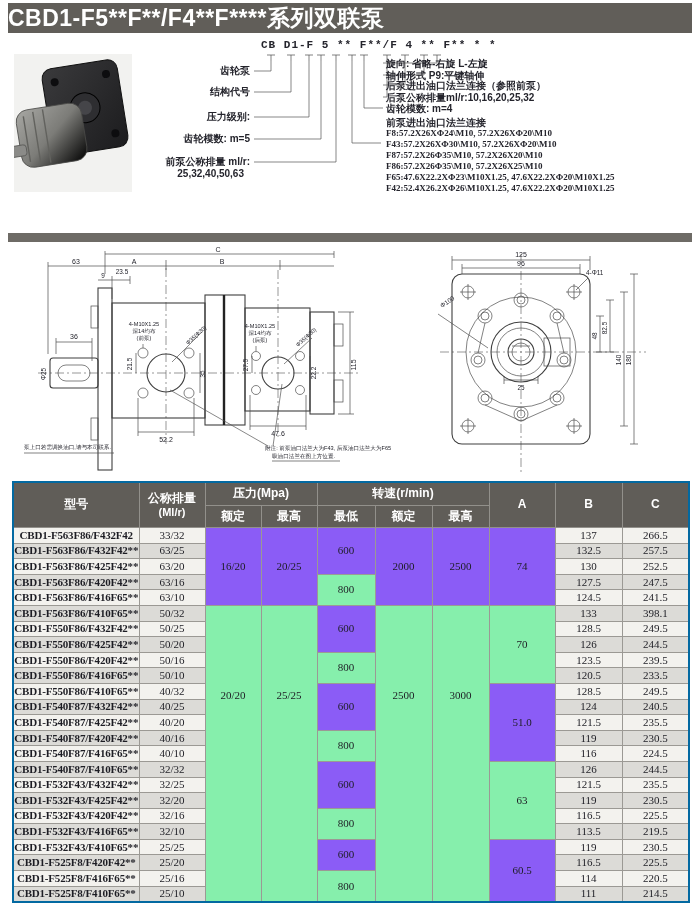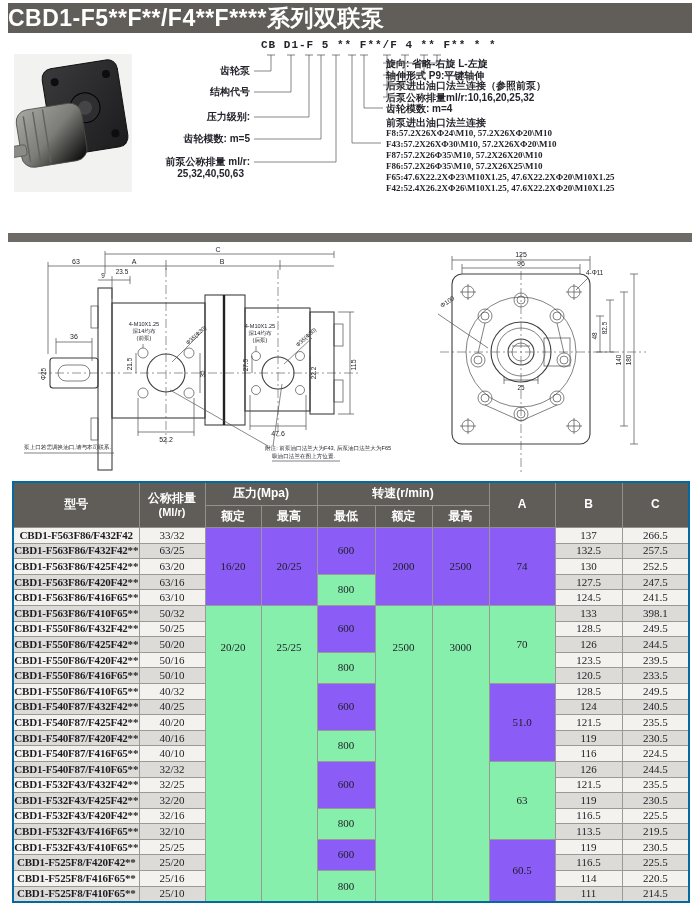--- a/index.html
+++ b/index.html
@@ -30,21 +30,21 @@
        border:1px solid #92908b;padding:0;line-height:1.1;}
   table.spec-table th .sub{font-size:11px;font-weight:bold;}
   table.spec-table td{border:1px solid #9b9994;padding:0;text-align:center;height:14.6px;
        font-family:"Liberation Serif",serif;font-size:11px;line-height:1;overflow:hidden;}
   tr.hr1 th{height:22px;} tr.hr2 th{height:21px;}
   td.model{font-family:"Liberation Sans",sans-serif;font-size:8px;font-weight:bold;letter-spacing:-0.2px;}
   tbody tr:nth-child(odd) td.stripe{background:#f3f2ee;}
   tbody tr:nth-child(even) td.stripe{background:#dcdbd7;}
   td.cl{background:#8b5cf6;} td.cg{background:#86efac;}
   td.mtop{vertical-align:top;}
-  td.mtop .mc{margin-top:36px;}
+  td.mtop .mc{margin-top:84px;}
 </style>
 </head>
 <body>
 
 <div id="app">
 
   <div class="title-bar">
     <span>CBD1-F5**F**/F4**F****系列双联泵</span>
   </div>
 

